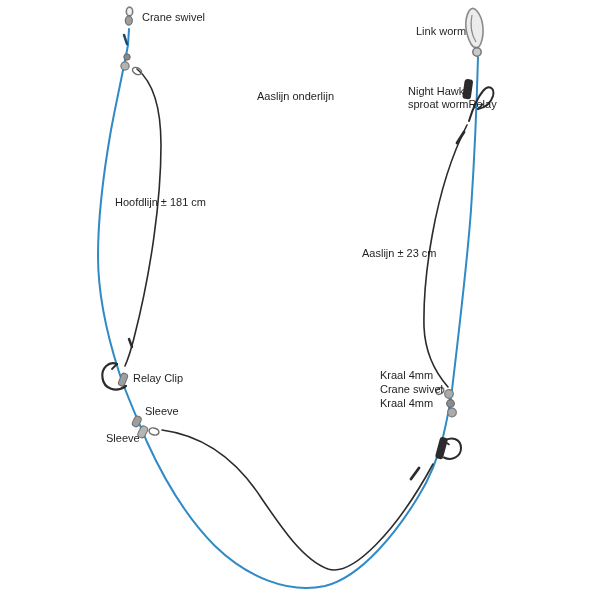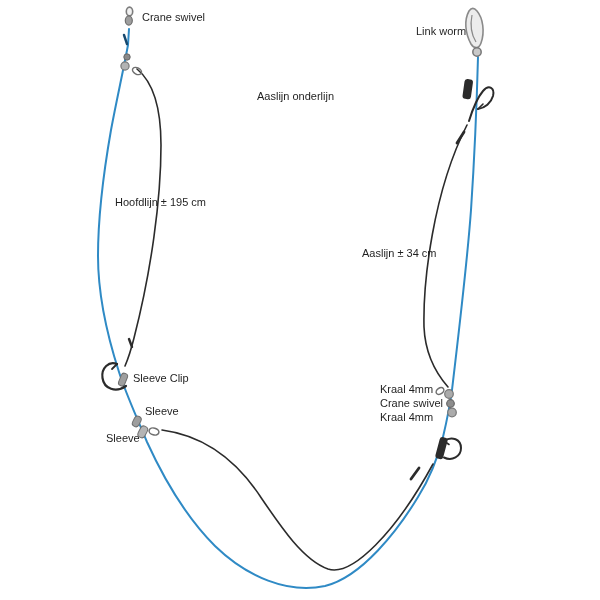--- a/index.html
+++ b/index.html
@@ -101,30 +101,34 @@
       <path d="M 444,441 L 449,444.5" stroke="#2b2b2b" stroke-width="1.6" stroke-linecap="round"></path>
     </g>
   </svg>
 
   <div class="lbl" style="left:142px;top:11px">Crane swivel</div>
 
   <div class="lbl" style="left:416px;top:25px">Link worm</div>
 
   <div class="lbl" style="left:257px;top:90px">Aaslijn onderlijn</div>
 
+  <div class="lbl" style="left:408px;top:85px">
+    <div>Night Hawk</div>
+    <div class="row"><span>sproat worm</span><span>Relay</span></div>
+  </div>
 
-  <div class="lbl" style="left:115px;top:196px">Hoofdlijn ± 195 cm</div>
+  <div class="lbl" style="left:115px;top:196px">Hoofdlijn ± 181 cm</div>
 
-  <div class="lbl" style="left:362px;top:247px">Aaslijn ± 34 cm</div>
+  <div class="lbl" style="left:362px;top:247px">Aaslijn ± 23 cm</div>
 
-  <div class="lbl" style="left:133px;top:372px">Sleeve Clip</div>
+  <div class="lbl" style="left:133px;top:372px">Relay Clip</div>
 
   <div class="lbl" style="left:145px;top:405px">Sleeve</div>
 
   <div class="lbl" style="left:106px;top:432px">Sleeve</div>
 
-  <div class="lbl" style="left:380px;top:382px;line-height:14px">
+  <div class="lbl" style="left:380px;top:368px;line-height:14px">
     <div>Kraal 4mm</div>
     <div>Crane swivel</div>
     <div>Kraal 4mm</div>
   </div>
 
 </div>
 
 </body></html>

